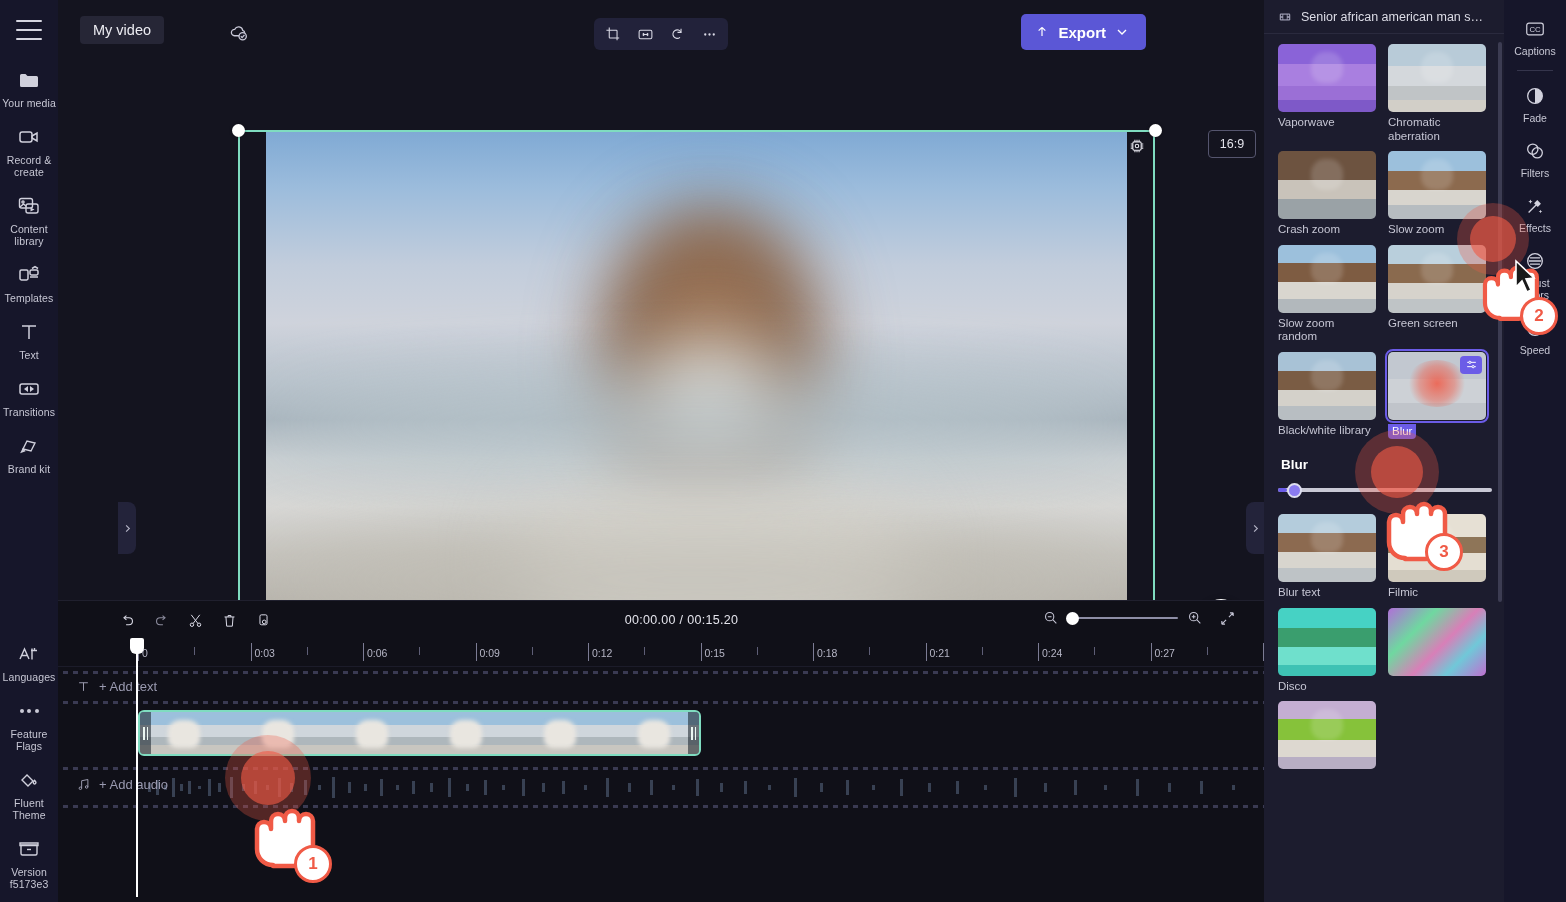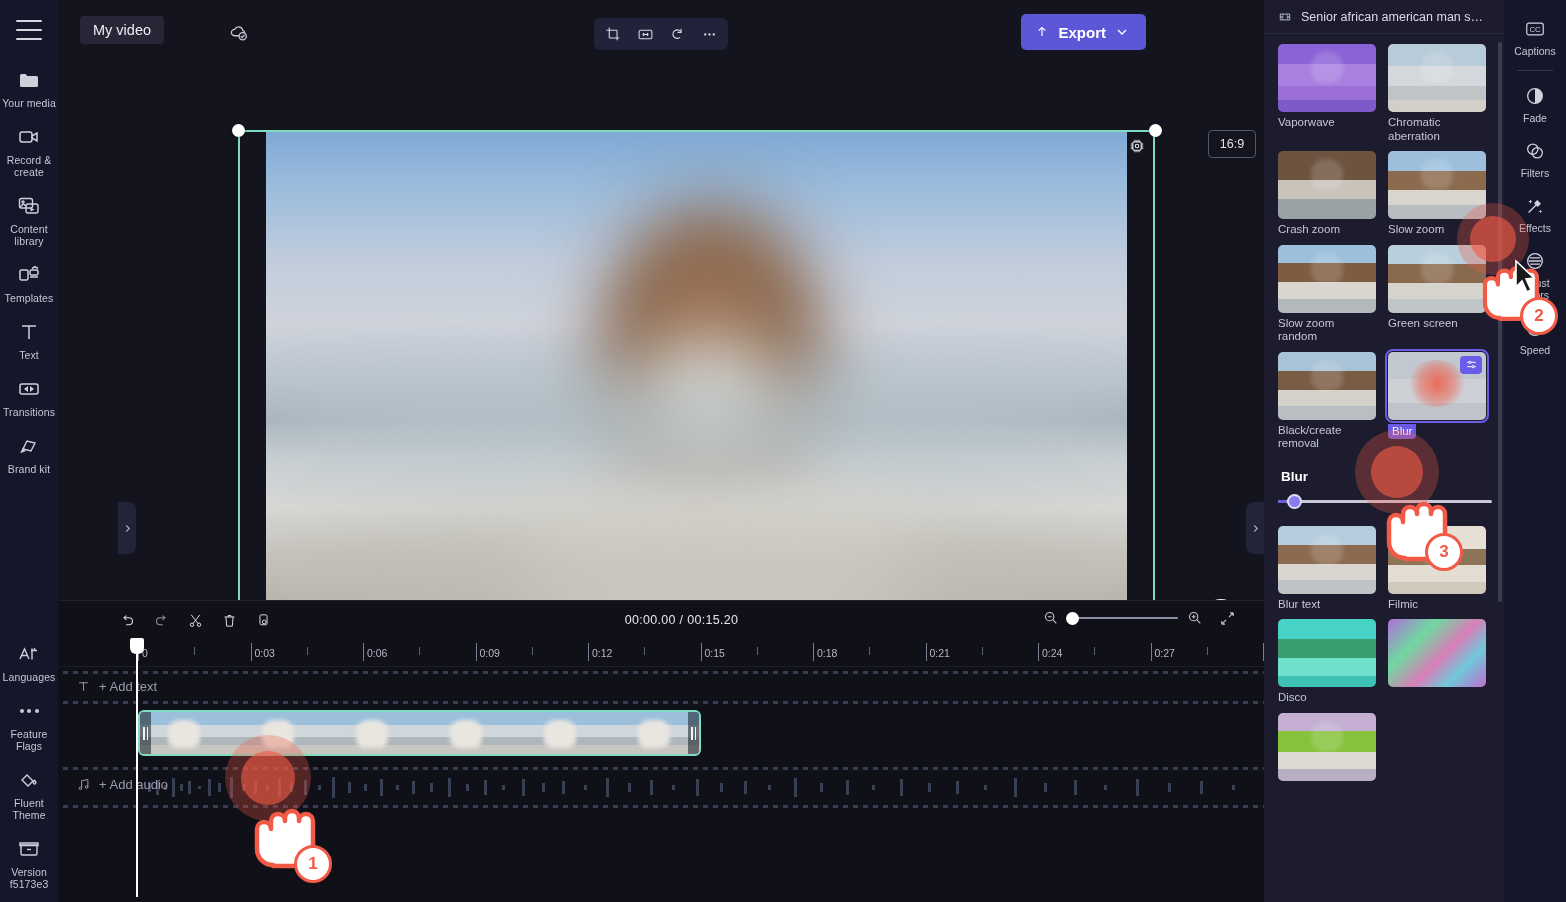--- a/index.html
+++ b/index.html
@@ -765,21 +765,21 @@
           <div class="fx-cell">
             <div class="fx-thumb" style="background: linear-gradient(rgb(185, 207, 220) 0px, rgb(185, 207, 220) 28%, rgb(138, 106, 78) 28%, rgb(138, 106, 78) 56%, rgb(214, 211, 204) 56%, rgb(214, 211, 204) 80%, rgb(191, 196, 198) 80%, rgb(191, 196, 198) 100%);">
               <div style="position: absolute; left: 34%; top: 12%; width: 32%; height: 46%; border-radius: 46% 46% 40% 40%; background: rgba(255, 255, 255, 0.16); filter: blur(2px);"></div>
             </div>
             <div class="fx-name">Green screen</div>
           </div>
           <div class="fx-cell">
             <div class="fx-thumb" style="background: linear-gradient(rgb(168, 194, 214) 0px, rgb(168, 194, 214) 28%, rgb(122, 92, 68) 28%, rgb(122, 92, 68) 56%, rgb(212, 209, 202) 56%, rgb(212, 209, 202) 80%, rgb(184, 190, 194) 80%, rgb(184, 190, 194) 100%);">
               <div style="position: absolute; left: 34%; top: 12%; width: 32%; height: 46%; border-radius: 46% 46% 40% 40%; background: rgba(255, 255, 255, 0.16); filter: blur(2px);"></div>
             </div>
-            <div class="fx-name">Black/create removal</div>
+            <div class="fx-name">Black/white library</div>
           </div>
           <div class="fx-cell selected"><div class="fx-thumb" style="background: linear-gradient(rgb(194, 200, 208) 0px, rgb(194, 200, 208) 40%, rgb(205, 209, 214) 40%, rgb(205, 209, 214) 75%, rgb(192, 196, 202) 75%, rgb(192, 196, 202) 100%);">
               <div class="fx-gear">
                 <svg viewBox="0 0 24 24" fill="none" stroke="#fff" stroke-width="1.8">
                   <path d="M4 8h16M4 16h16"></path>
                   <circle cx="9" cy="8" r="2.1" fill="#6b5ce7"></circle>
                   <circle cx="15" cy="16" r="2.1" fill="#6b5ce7"></circle>
                 </svg>
               </div>
               <div style="position: absolute; left: 18%; top: 12%; width: 64%; height: 70%; border-radius: 50%; background: radial-gradient(circle, rgba(240, 90, 70, 0.85) 0%, rgba(240, 90, 70, 0.45) 45%, rgba(240, 90, 70, 0) 72%);"></div>

